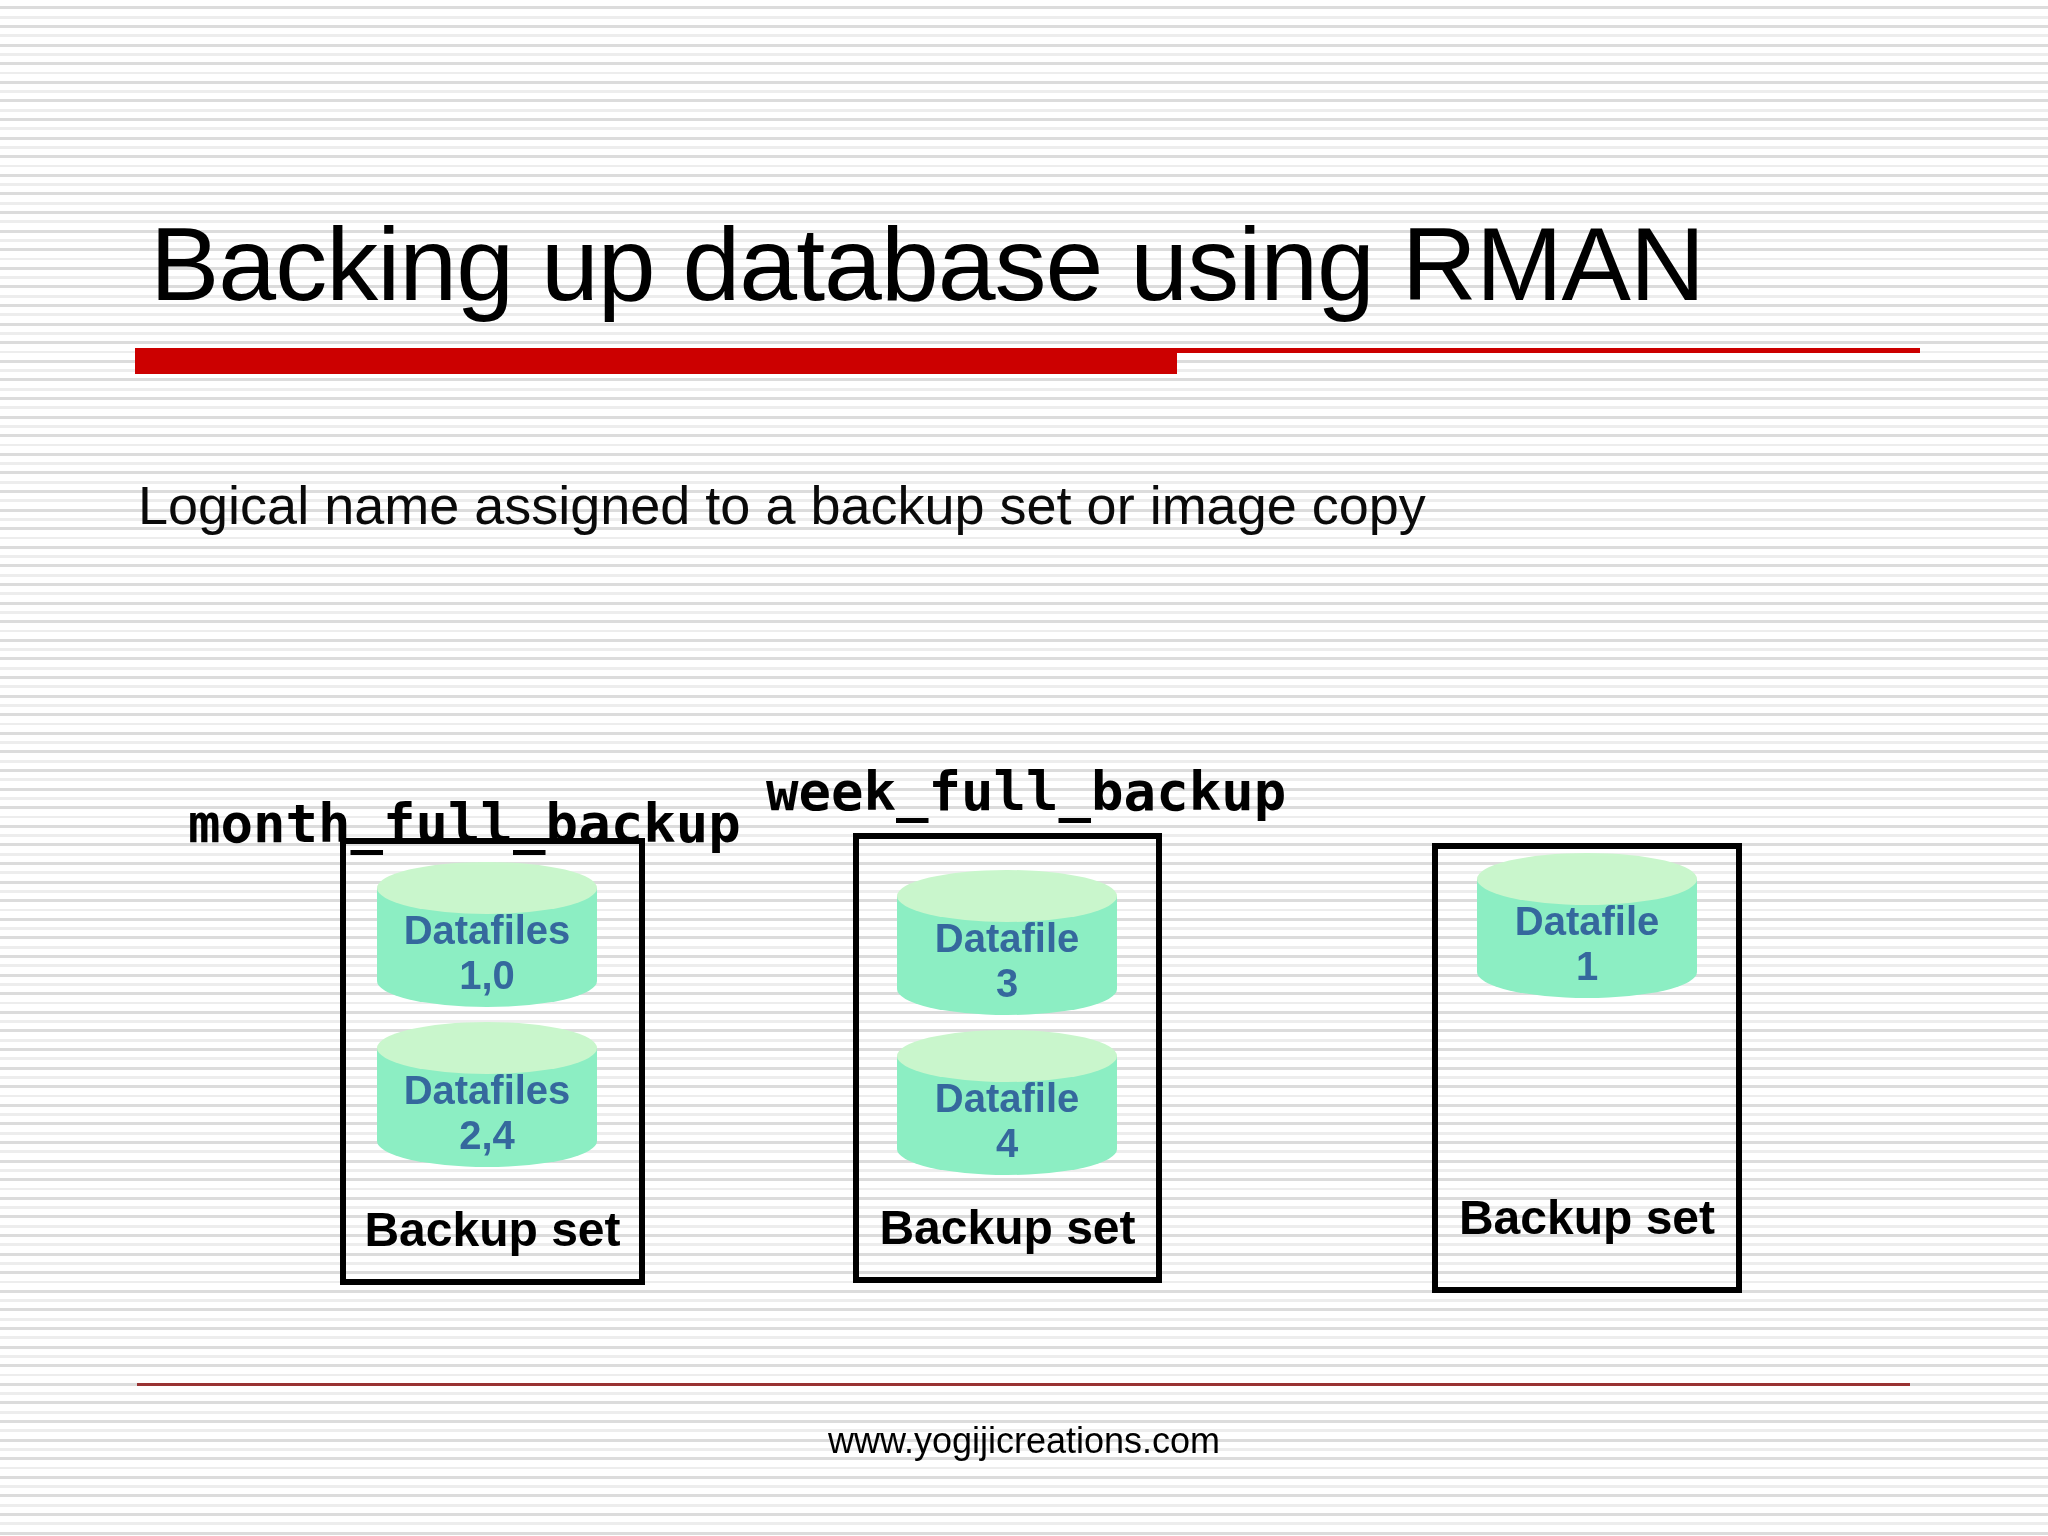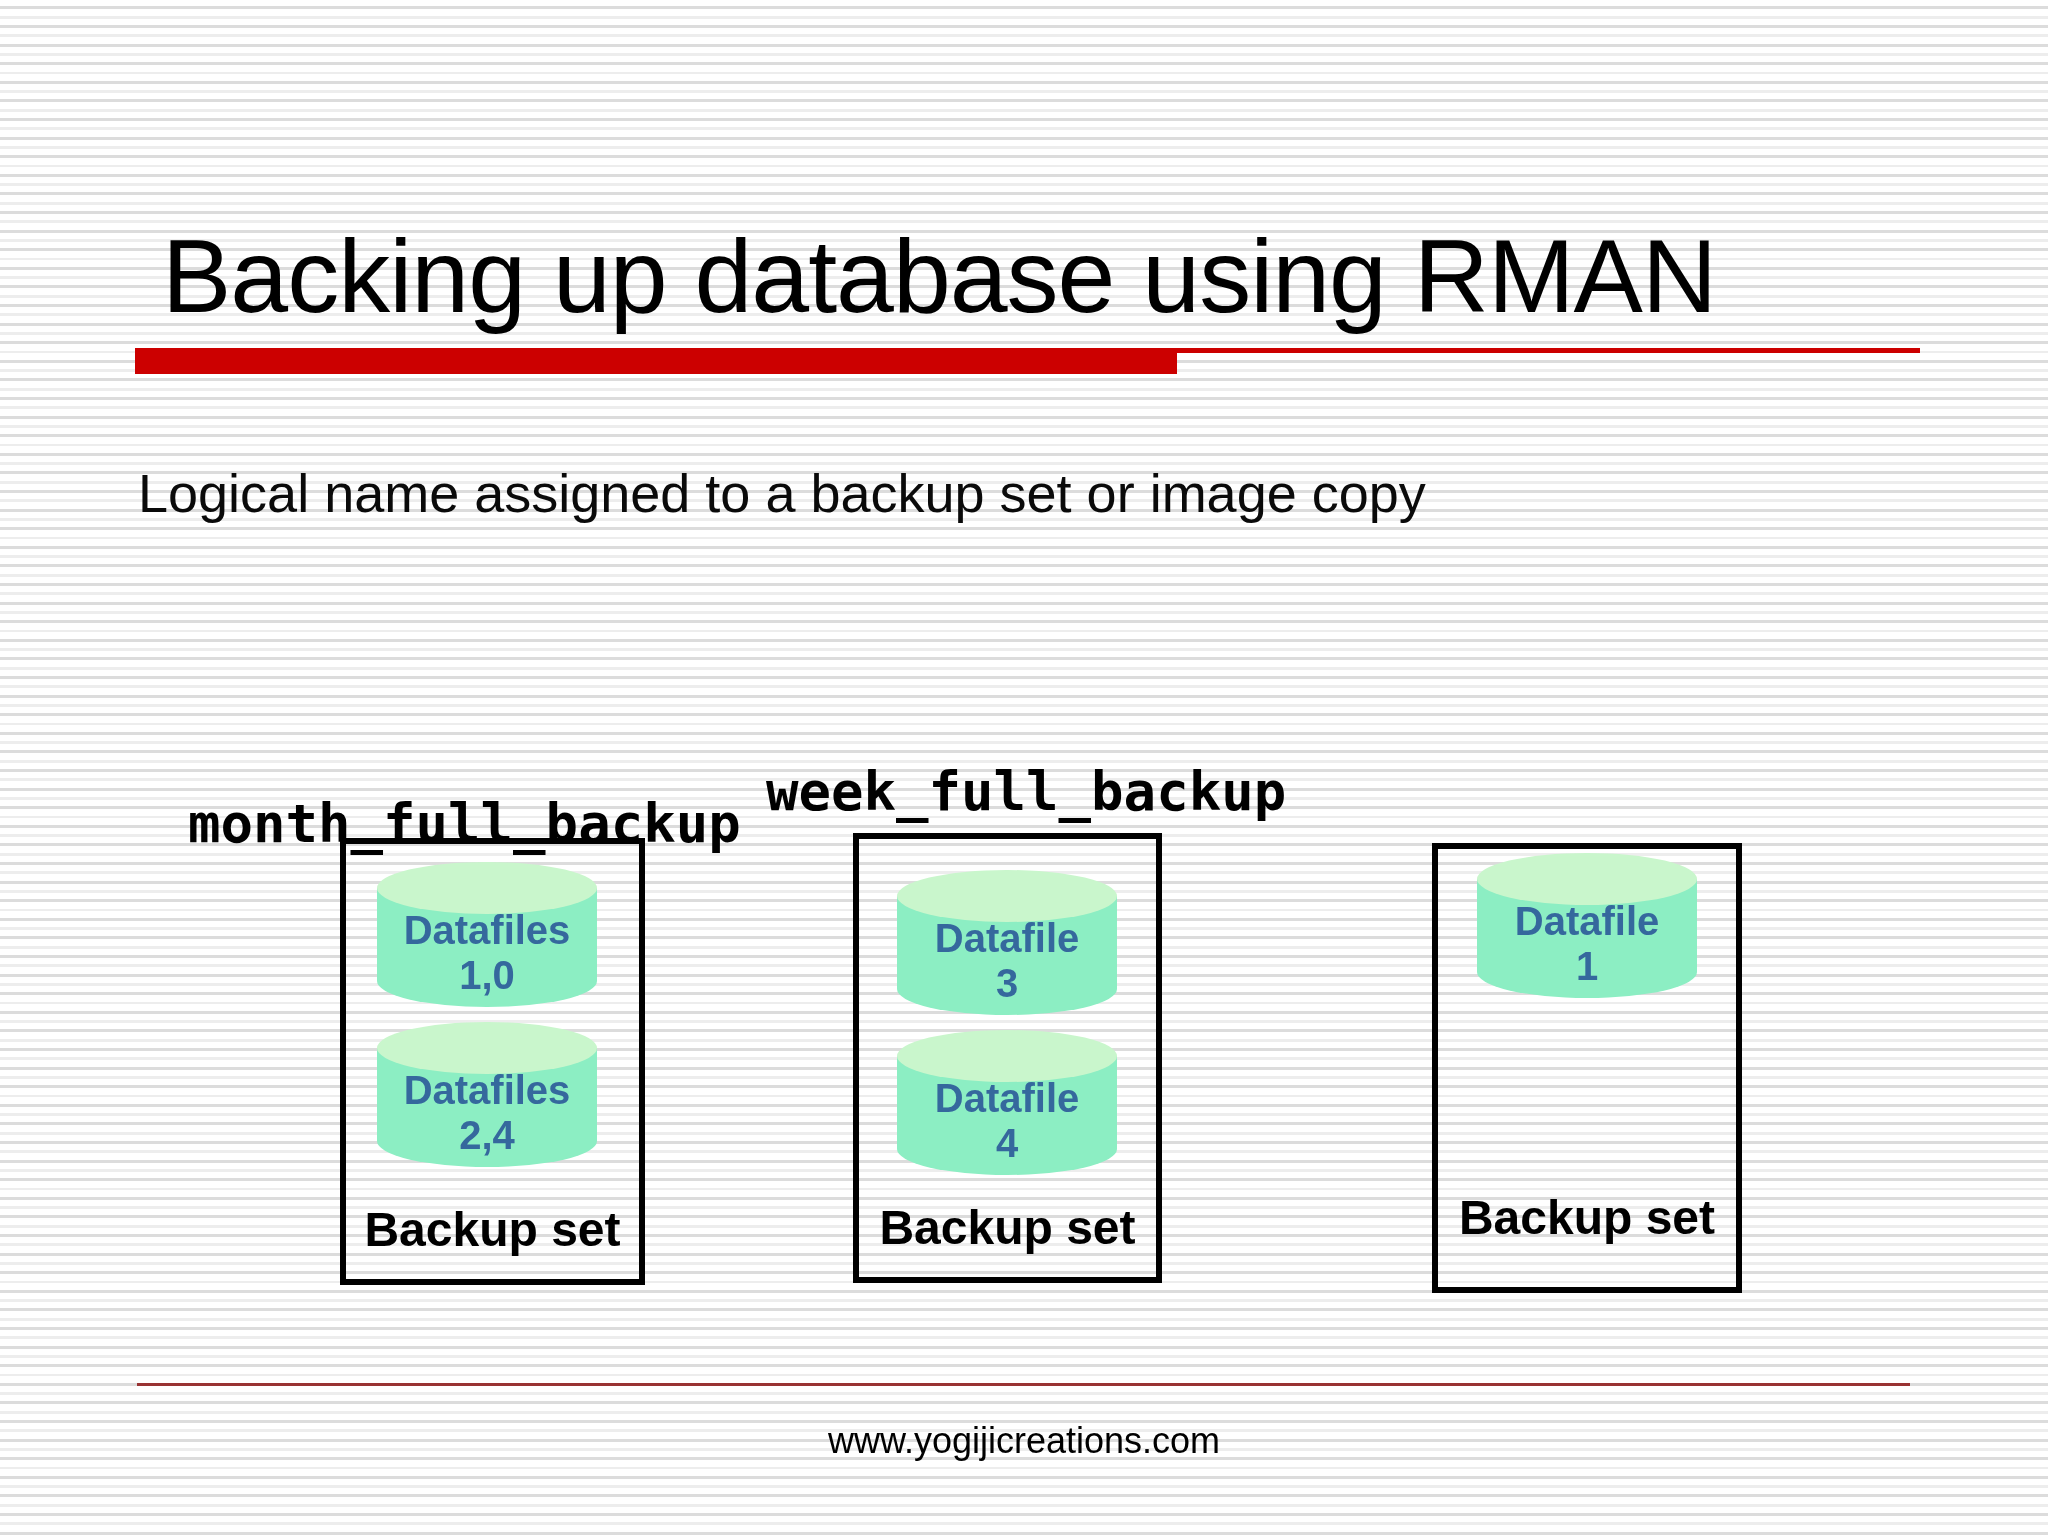--- a/index.html
+++ b/index.html
@@ -9,34 +9,34 @@
     overflow:hidden;
     font-family:"Liberation Sans",sans-serif;
     color:#000;
     background:repeating-linear-gradient(180deg,
       #ffffff 0px,   #ffffff 6.4px,
       #dcdcdc 6.4px, #dcdcdc 9.3px,
       #ffffff 9.3px, #ffffff 15.7px,
       #ededed 15.7px,#ededed 18.6px);
   }
   .title{
-    position:absolute;left:150px;top:212px;margin:12px;
+    position:absolute;left:150px;top:212px;margin:0;
     font-size:104px;font-weight:400;line-height:1;
     letter-spacing:-1px;white-space:nowrap;color:#000;
   }
   .bar-thick{
     position:absolute;left:135px;top:348px;width:1042px;height:26px;
     background:var(--accent-bar,#cc0000);
   }
   .bar-thin{
     position:absolute;left:1177px;top:348px;width:743px;height:5px;
     background:var(--accent-bar,#cc0000);
   }
   .subtitle{
-    position:absolute;left:138px;top:464px;margin:0;
+    position:absolute;left:138px;top:476px;margin:0;
     font-size:54px;line-height:1.1;white-space:nowrap;color:#0a0a0a;
   }
   .set-label{
     position:absolute;top:760px;
     font-family:"DejaVu Sans Mono","Liberation Mono",monospace;
     font-weight:700;font-size:54px;line-height:1.2;
     white-space:nowrap;color:#000;
   }
   .lbl1{left:188px;margin-top:32px;}
   .lbl2{left:766px;}

